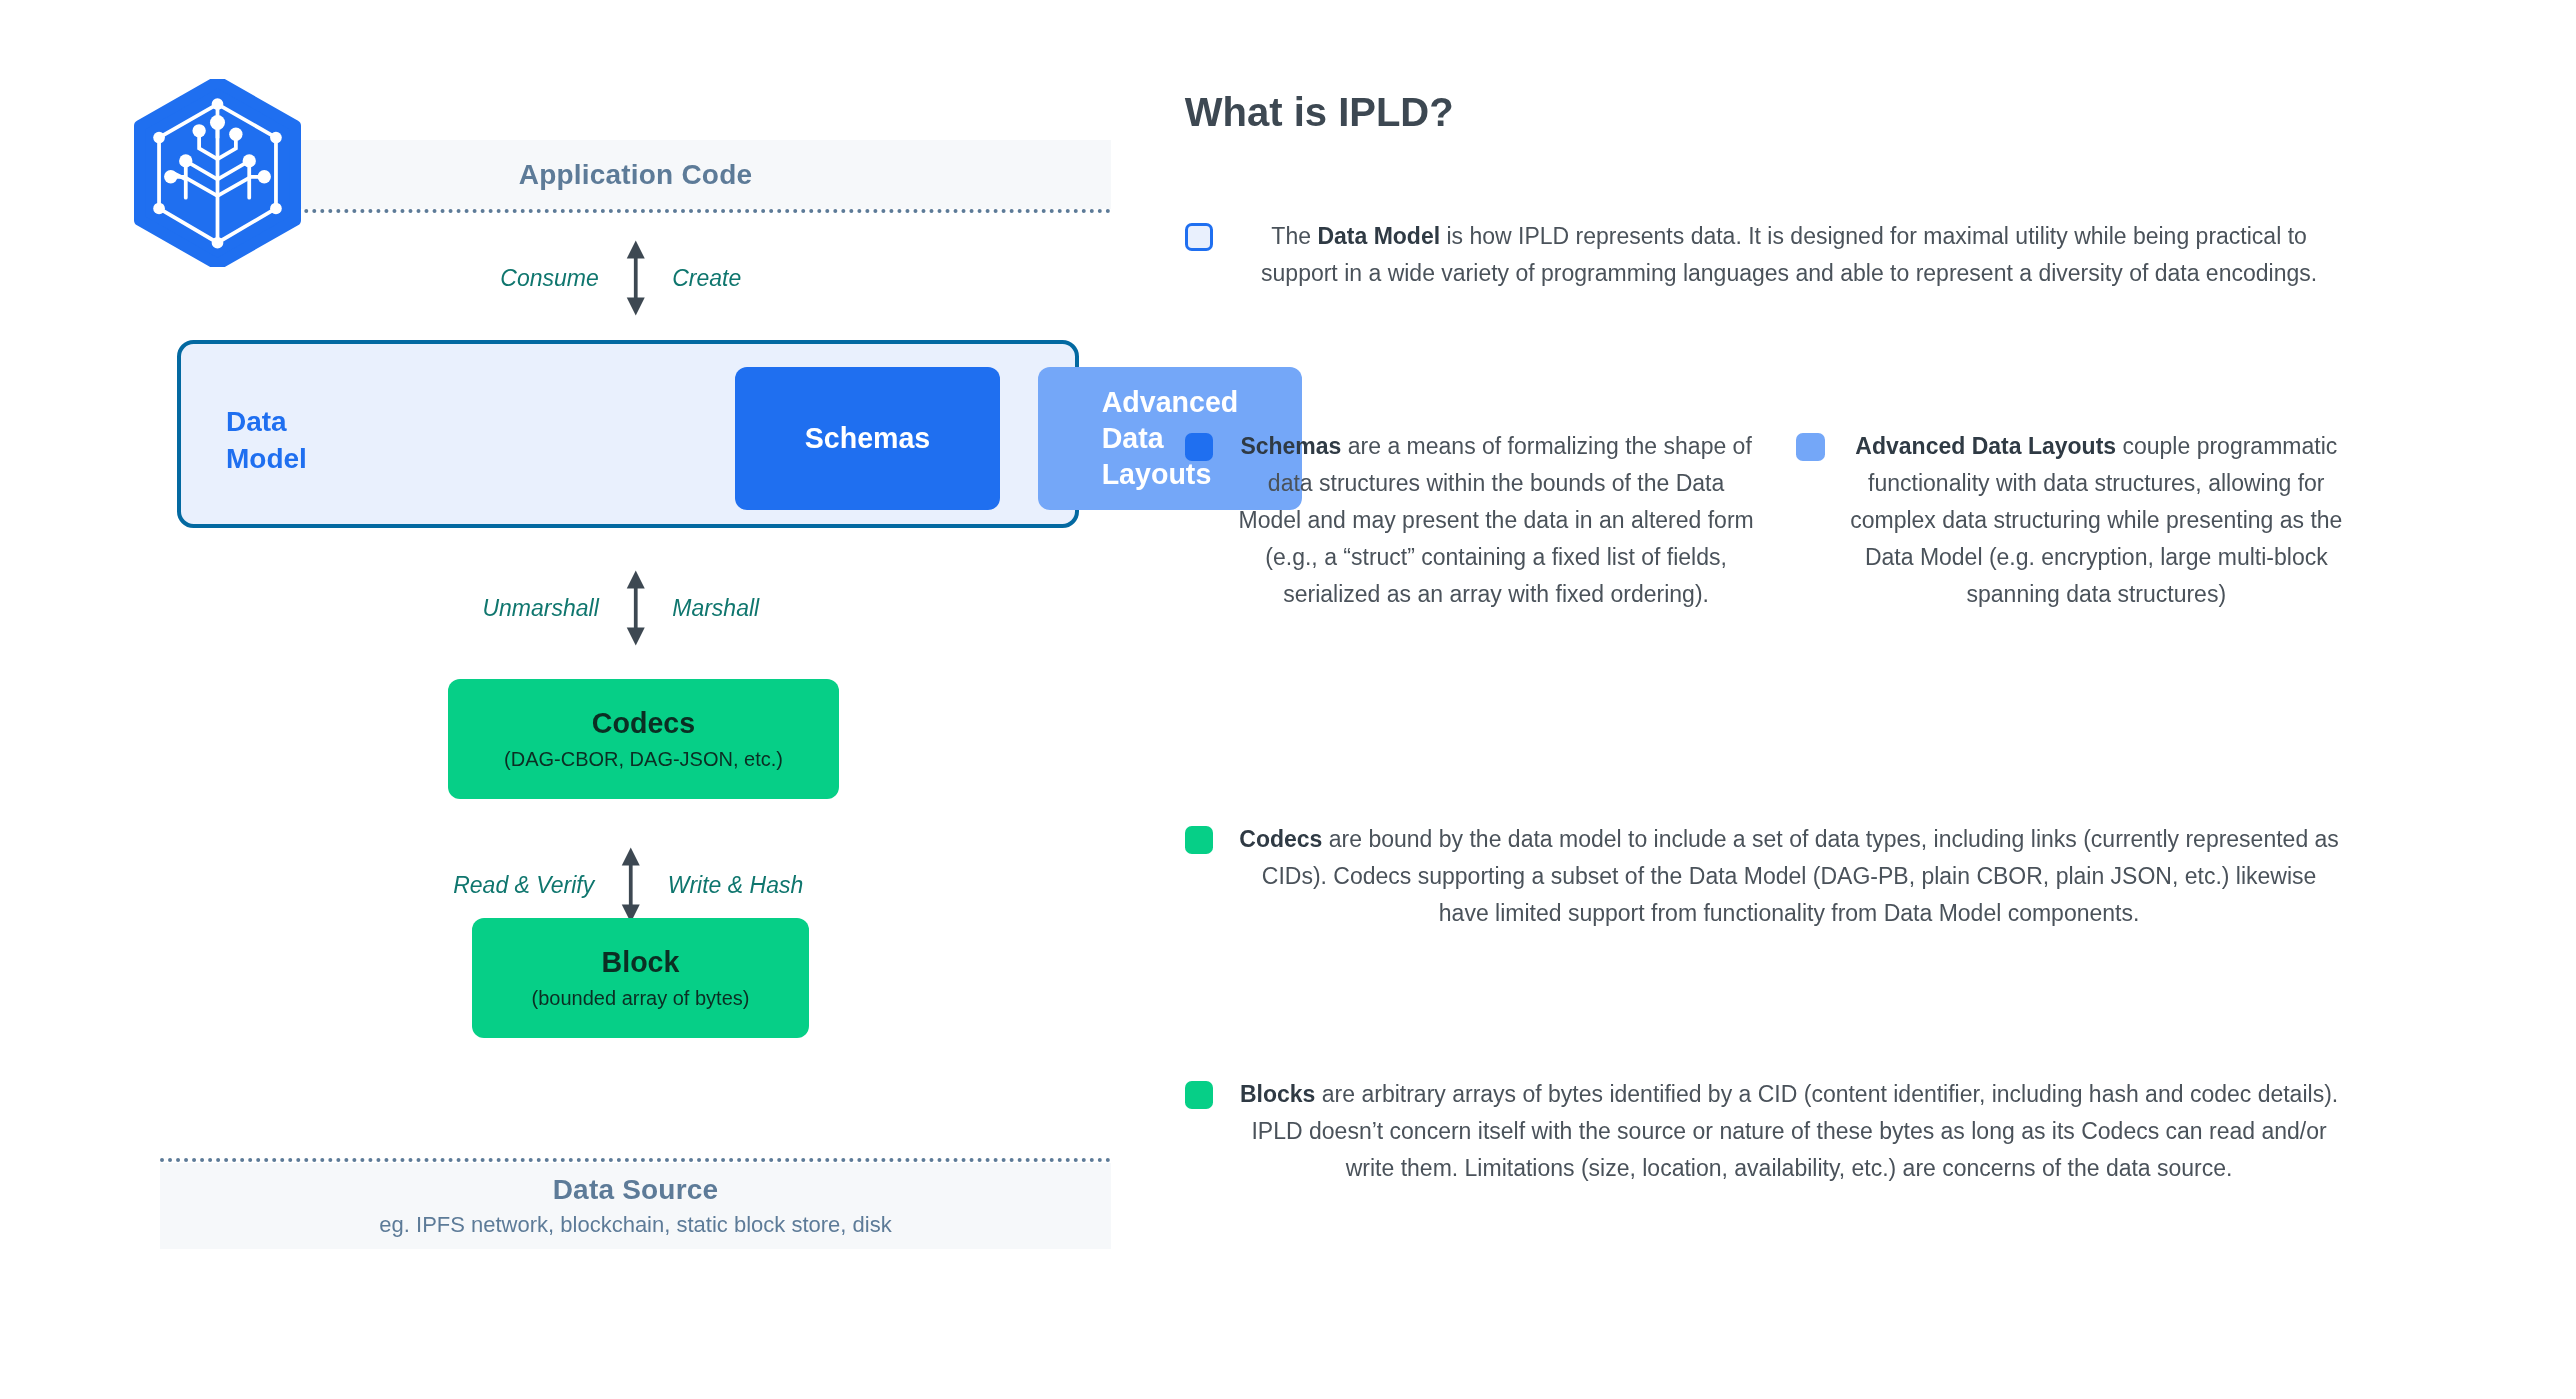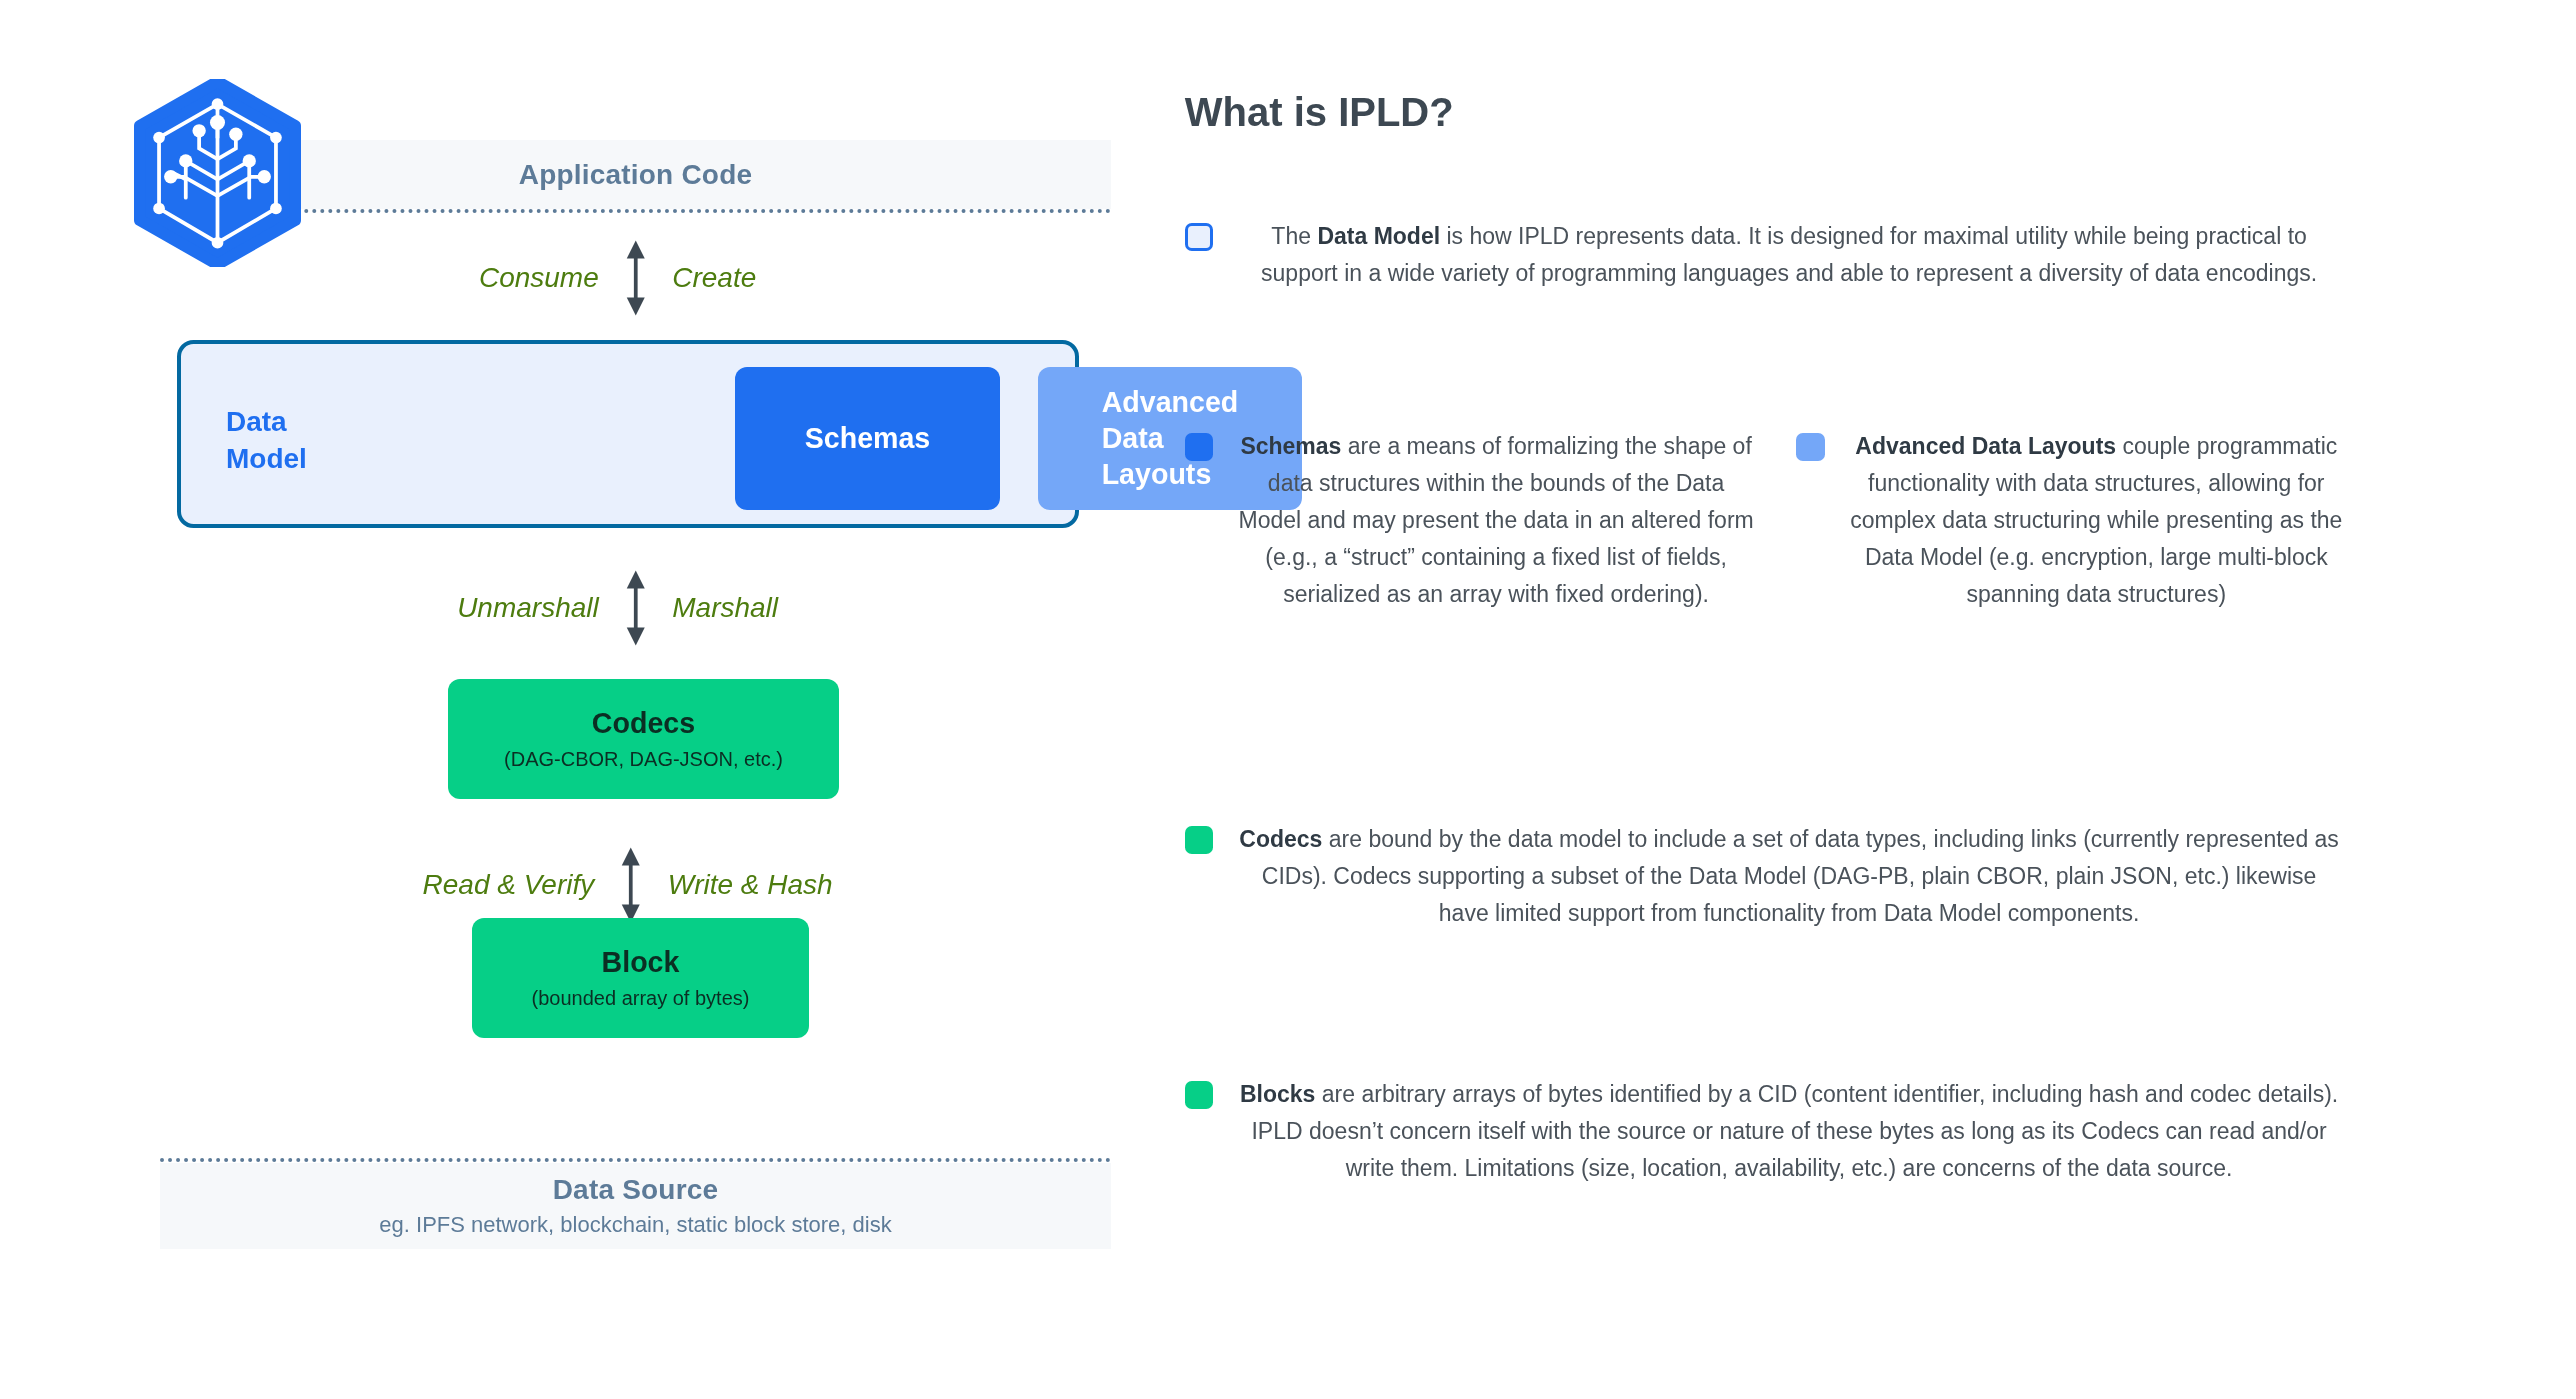--- a/index.html
+++ b/index.html
@@ -94,23 +94,23 @@
   
   .arrow-row {
     position: absolute;
     height: 78px;
     display: flex;
     align-items: center;
     justify-content: center;
     gap: 0;
   }
   .arrow-row .lbl {
-    font-size: 28px;
+    font-size: 23px;
     font-style: italic;
-    color: #4d7c0f;
+    color: #0f766e;
     white-space: nowrap;
   }
   .arrow-row .lbl.l { text-align: right; width: 173px; padding-right: 24px; }
   .arrow-row .lbl.r { text-align: left;  width: 173px; padding-left: 24px; }
   .dbl-arrow { width: 25.5px; height: 78px; flex: 0 0 25.5px; }
 
   
   .dm-box {
     position: absolute;
     left: 177px;

